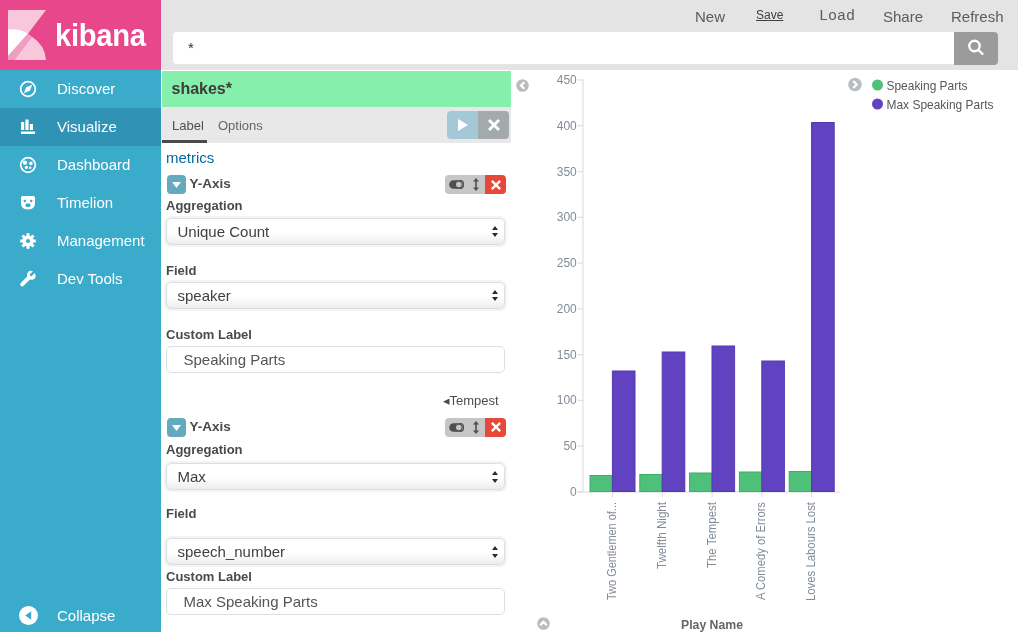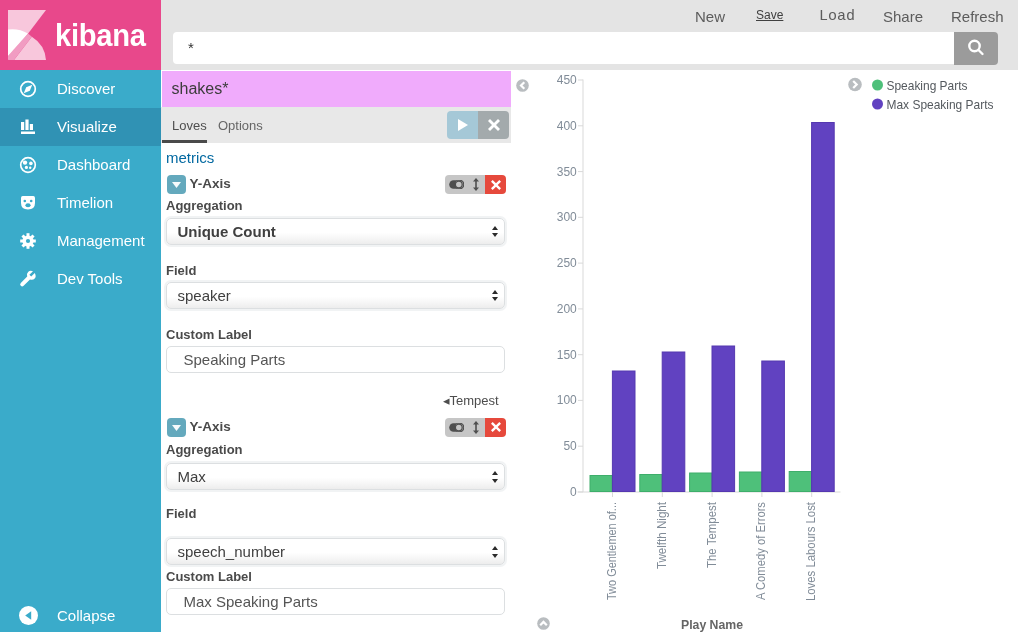--- a/index.html
+++ b/index.html
@@ -86,23 +86,23 @@
 <svg class="abs" style="left:19px; top:270px;" width="18" height="18" viewBox="0 0 18 18">
   <path d="M15.8 3 L12.2 6.6 L10.4 4.8 L14 1.2 Q11 0 9.1 1.9 Q7.2 3.8 8.2 6.6 L1.8 13 Q0.4 14.4 1.8 15.8 Q3.2 17.2 4.6 15.8 L11 9.4 Q13.8 10.4 15.7 8.5 Q17.6 6.6 15.8 3 Z" fill="#fff"></path>
 </svg>
 
 <svg class="abs" style="left:19px; top:606px;" width="19" height="19" viewBox="0 0 19 19">
   <circle cx="9.5" cy="9.5" r="9.5" fill="#fff"></circle>
   <path d="M12.2 5.2 L12.2 13.8 L6.2 9.5 Z" fill="#3aabca"></path>
 </svg>
 <div class="abs" style="left:57px; top:606px; height:19px; line-height:19px; font-size:15px; color:#fff;">Collapse</div>
 
-<div class="abs" style="left:161.5px; top:70.5px; width:349px; height:36px; background:#f0abfc; font-size:16px; font-weight:normal; color:#3c3c3c; line-height:36px; padding-left:10px;">shakes*</div>
+<div class="abs" style="left:161.5px; top:70.5px; width:349px; height:36px; background:#86efac; font-size:16px; font-weight:bold; color:#3c3c3c; line-height:36px; padding-left:10px;">shakes*</div>
 <div class="abs" style="left:161px; top:106.5px; width:349.5px; height:36px; background:#e8e8e8;"></div>
-<div class="abs" style="left:172px; top:118px; font-size:13px; color:#4f4f4f;">Loves</div>
+<div class="abs" style="left:172px; top:118px; font-size:13px; color:#4f4f4f;">Label</div>
 <div class="abs" style="left:218px; top:118px; font-size:13px; color:#666;">Options</div>
 <div class="abs" style="left:162px; top:140px; width:45px; height:3px; background:#4a4a4a;"></div>
 
 <div class="abs" style="left:446.5px; top:110.5px; width:31.5px; height:28.5px; background:#a5c8d7; border-radius:4px 0 0 4px;">
   <svg width="10" height="12" style="position:absolute;left:11px;top:8px;" viewBox="0 0 10 12">
       <path d="M0 0 L10 6 L0 12 Z" fill="#fff"></path>
     </svg>
 </div>
 <div class="abs" style="left:478px; top:110.5px; width:31px; height:28.5px; background:#a3aaac; border-radius:0 4px 4px 0;">
   <svg width="12" height="12" style="position:absolute;left:10px;top:8px;" viewBox="0 0 12 12">
@@ -129,21 +129,21 @@
   <path d="M4 0 L7 3.5 L1 3.5 Z" fill="#4f4f4f"></path>
   <path d="M4 13 L7 9.5 L1 9.5 Z" fill="#4f4f4f"></path>
 </svg>
 <div class="abs" style="left:485px; top:175px; width:21px; height:19px; background:#e6493c; border-radius:0 4px 4px 0;">
   <svg width="10" height="10" style="position:absolute;left:5.5px;top:4.5px;" viewBox="0 0 12 12">
       <path d="M2 0 L6 4 L10 0 L12 2 L8 6 L12 10 L10 12 L6 8 L2 12 L0 10 L4 6 L0 2 Z" fill="#fff"></path>
     </svg>
 </div>
 
 <div class="abs" style="left:166px; top:197.5px; font-size:13px; font-weight:bold; color:#4a4a4a;">Aggregation</div>
-<div class="abs sel" style="left:165.5px; top:217.5px;font-weight:bold;">Unique Count<span class="ar"></span></div>
+<div class="abs sel" style="left:165.5px; top:217.5px;">Unique Count<span class="ar"></span></div>
 <div class="abs" style="left:166px; top:262.5px; font-size:13px; font-weight:bold; color:#4a4a4a;">Field</div>
 <div class="abs sel" style="left:165.5px; top:281.5px;">speaker<span class="ar"></span></div>
 <div class="abs" style="left:166px; top:326.5px; font-size:13px; font-weight:bold; color:#4a4a4a;">Custom Label</div>
 <div class="abs inp" style="left:165.5px; top:346px;">Speaking Parts</div>
 <div class="abs" style="left:443px; top:393px; font-size:13px; color:#4d4d4d;">◂Tempest</div>
 
 <div class="abs" style="left:166.5px; top:417.5px; width:19px; height:19px; background:#64a9bd; border-radius:4px;">
   <svg width="9" height="6" style="position:absolute;left:5px;top:7px;" viewBox="0 0 9 6">
       <path d="M0 0 L9 0 L4.5 6 Z" fill="#f6fbfc"></path>
     </svg>

